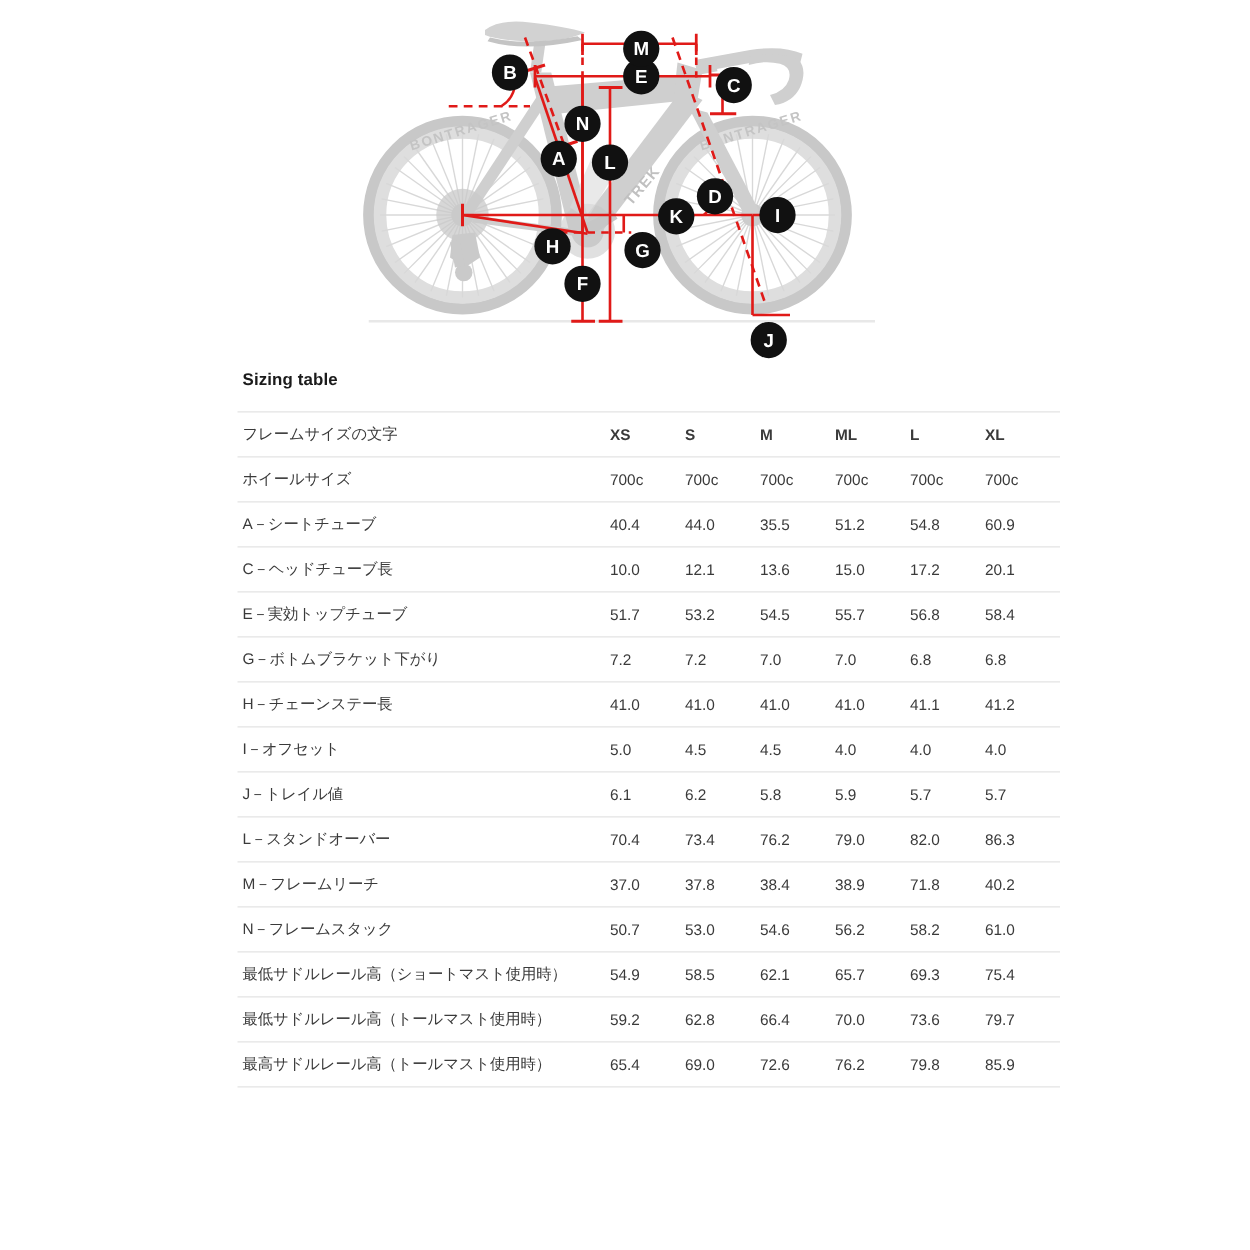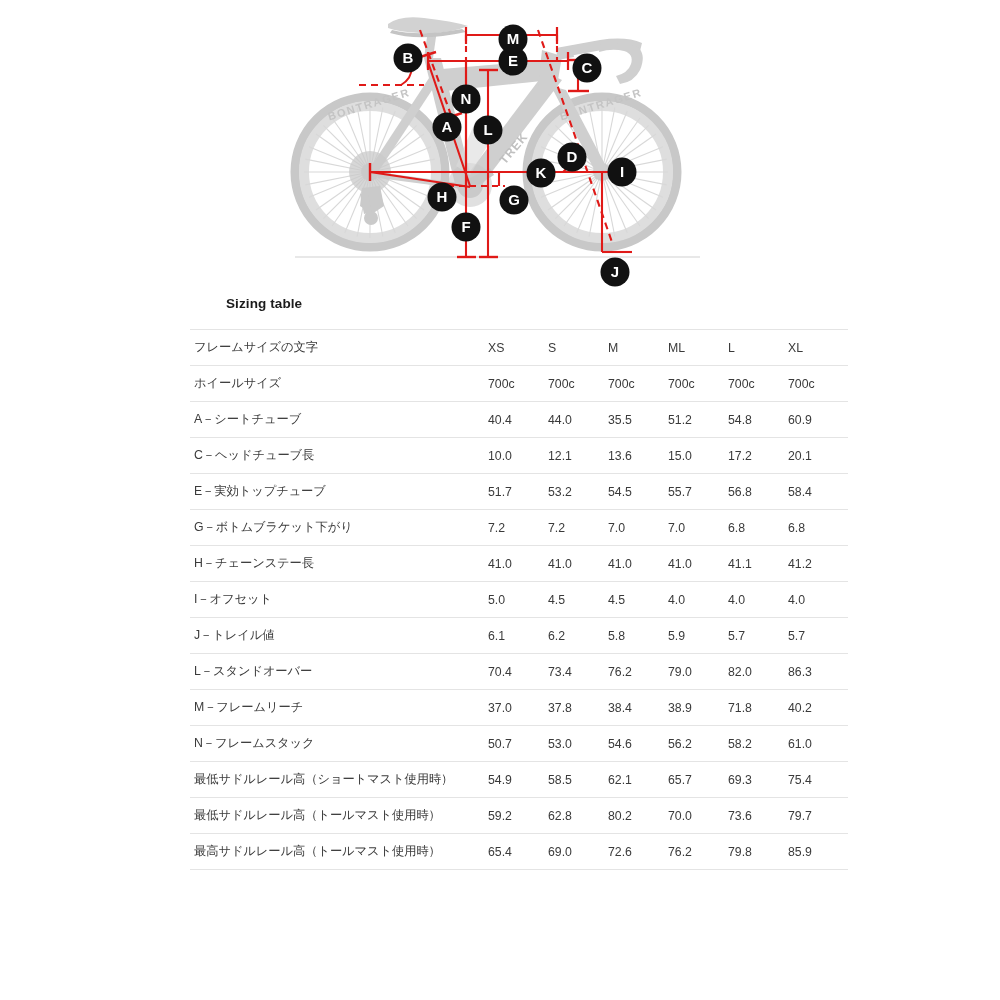--- a/index.html
+++ b/index.html
@@ -26,21 +26,20 @@
     position: absolute;
     left: 190px; top: 296px;
     width: 658px;
   }
   .table-title {
     font-size: 13.5px;
     font-weight: bold;
     color: #1b1b1b;
     padding: 0 0 18px 4px;
     letter-spacing: .1px;
-    margin-left: 32px;
   }
   table.sizing {
     width: 658px;
     border-collapse: collapse;
     table-layout: fixed;
   }
   table.sizing tr { border-top: 1px solid #e4e4e4; }
   table.sizing tr:last-child { border-bottom: 1px solid #e4e4e4; }
   table.sizing th, table.sizing td {
     height: 36px;
@@ -48,21 +47,21 @@
     text-align: left;
     vertical-align: middle;
     font-weight: normal;
     font-size: 12.3px;
     color: #3a3a3a;
     white-space: nowrap;
   }
   .c-label { width: 298px; padding-left: 4px !important;
              font-weight: bold; color: #1f1f1f; font-size: 12.4px; letter-spacing: -0.1px; }
   .c-val   { width: 60px; color: #3c3c3c; }
-  .hdr .c-val { color: #3a3a3a; }
+  .hdr .c-val { color: #3a3a3a; font-weight: bold; }
 </style>
 </head>
 <body>
 
 <div class="page">
 
   <div class="diagram">
     <svg viewBox="0 0 1000 290" xmlns="http://www.w3.org/2000/svg">
       <defs>
         <g id="spokes">
@@ -403,21 +402,21 @@
             <td class="c-val">58.5</td>
             <td class="c-val">62.1</td>
             <td class="c-val">65.7</td>
             <td class="c-val">69.3</td>
             <td class="c-val">75.4</td>
           </tr>
           <tr>
             <td class="c-label">最低サドルレール高（トールマスト使用時）</td>
             <td class="c-val">59.2</td>
             <td class="c-val">62.8</td>
-            <td class="c-val">80.2</td>
+            <td class="c-val">66.4</td>
             <td class="c-val">70.0</td>
             <td class="c-val">73.6</td>
             <td class="c-val">79.7</td>
           </tr>
           <tr>
             <td class="c-label">最高サドルレール高（トールマスト使用時）</td>
             <td class="c-val">65.4</td>
             <td class="c-val">69.0</td>
             <td class="c-val">72.6</td>
             <td class="c-val">76.2</td>

